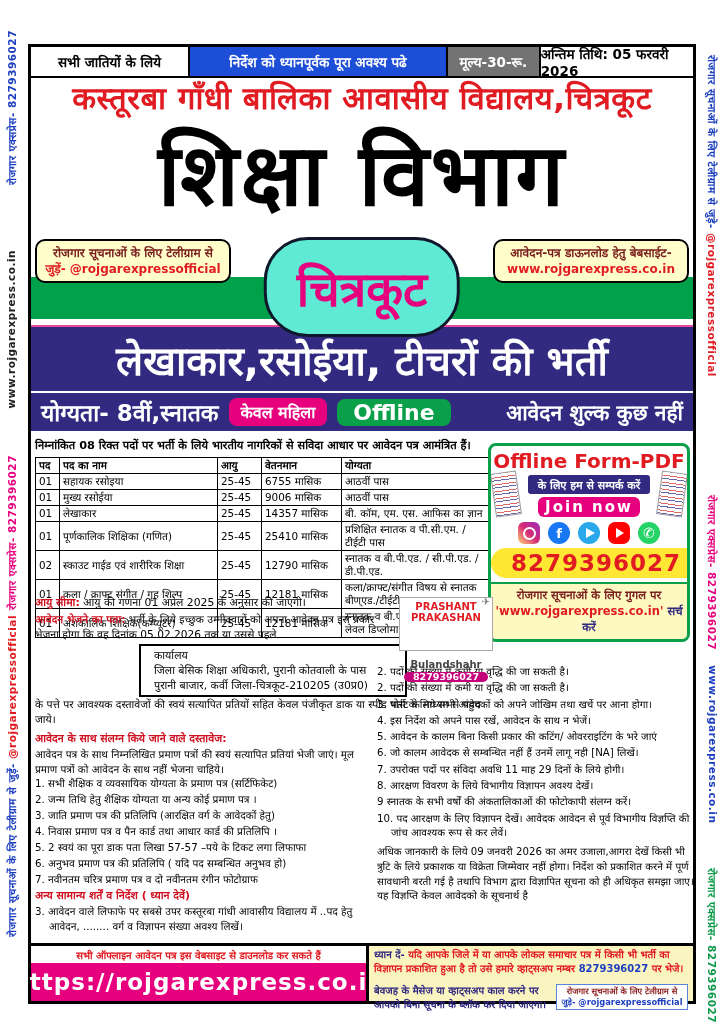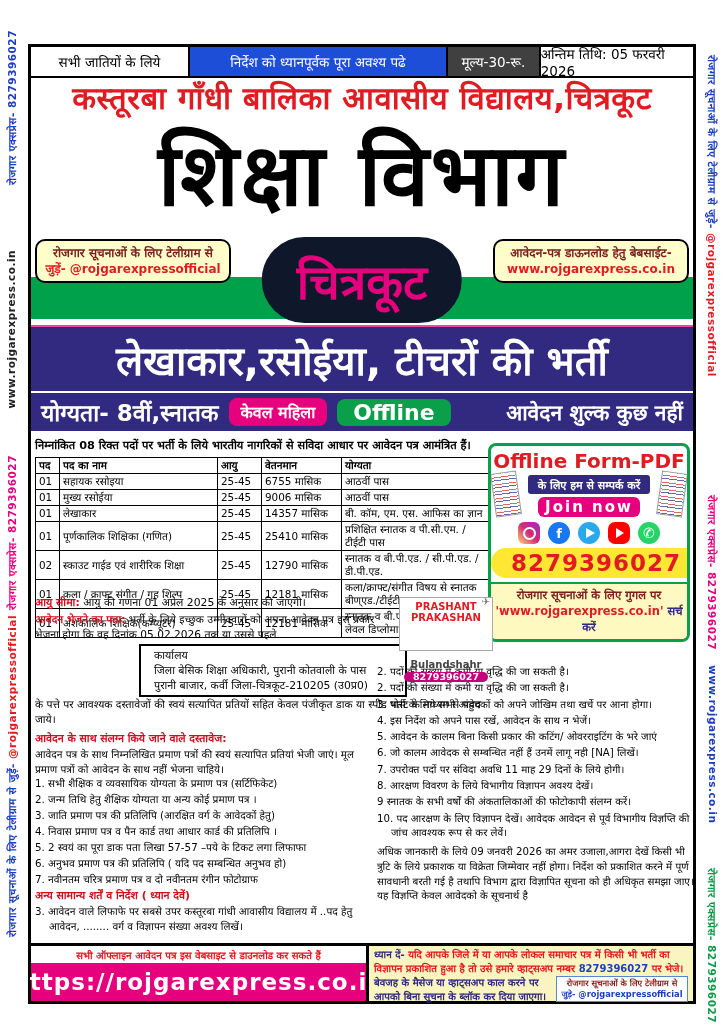--- a/index.html
+++ b/index.html
@@ -11,38 +11,38 @@
   .vtexL { writing-mode:vertical-rl; transform:rotate(180deg); left:5px; }
   .vtexR { writing-mode:vertical-rl; right:5px; }
   .c-blue { color:#1d3fbf; } .c-mag { color:#e6007e; } .c-dark { color:#222; }
   .c-green { color:#0a9a48; } .c-red { color:#e11b22; }
 
   
   .poster { position:absolute; left:28px; top:44px; width:668px; height:960px;
             border:3px solid #000; background:#fff; display:flex; flex-direction:column; }
 
   .topbar { display:flex; height:31px; border-bottom:2px solid #000; }
-  .topbar > div { display:flex; align-items:center; justify-content:center; font-weight:normal; font-size:13.5px; }
+  .topbar > div { display:flex; align-items:center; justify-content:center; font-weight:bold; font-size:13.5px; }
   .tb1 { width:24%; background:#fff; border-right:2px solid #000; color:#000; }
   .tb2 { width:39%; background:#1d4ed8; color:#fff; border-right:2px solid #000; }
-  .tb3 { width:14%; background:#404040; color:#fff; border-right:2px solid #000; }
+  .tb3 { width:14%; background:#737373; color:#fff; border-right:2px solid #000; }
   .tb4 { width:23%; background:#fff; color:#000; }
 
   .school { color:#e11b22; font-size:31px; font-weight:800; text-align:center; line-height:1.3; height:44px; letter-spacing:.5px; }
   .dept   { color:#000; font-size:86px; font-weight:800; text-align:center; line-height:1.25; height:115px; letter-spacing:2px; }
 
   
   .locrow { position:relative; height:88px; }
   .greenband { position:absolute; left:0; right:0; top:40px; height:42px; background:#00a14b; }
   .ybox { position:absolute; top:2px; width:196px; background:#fffdc9; border:2px solid #000; border-radius:10px;
           padding:4px 8px; font-size:12px; font-weight:bold; line-height:1.35; text-align:center; }
   .ybox .l1 { color:#7a1f1f; } .ybox .l2 { color:#e11b22; }
   .ybox-left { left:4px; } .ybox-right { right:4px; }
-  .citypill { position:absolute; left:50%; transform:translateX(-50%); top:0; height:86px; background:#0f172a;
-              border:5px solid #0f172a; border-radius:44px; padding:0 30px; display:flex; align-items:center; }
+  .citypill { position:absolute; left:50%; transform:translateX(-50%); top:0; height:100px; background:#5eead4;
+              border:3px solid #0f172a; border-radius:44px; padding:0 30px; display:flex; align-items:center; }
   .citypill span { color:#e6007e; font-size:48px; font-weight:800; }
 
   .band1 { background:#322a80; color:#fff; font-size:40px; font-weight:800; text-align:center;
            height:66px; display:flex; align-items:center; justify-content:center; border-top:2px solid #ec4899; }
   .band2 { background:#322a80; height:40px; display:flex; align-items:center; gap:10px; padding:0 10px; border-top:2px solid #fff; }
   .qual  { color:#fff; font-size:23px; font-weight:800; }
   .pill-women { background:#e6007e; color:#fff; font-size:16px; font-weight:800; border-radius:8px; padding:3px 12px; }
   .pill-offline { background:#0aa04a; color:#fff; font-size:22px; font-weight:800; border-radius:8px; padding:1px 16px; }
   .fee { color:#fff; font-size:21px; font-weight:800; margin-left:auto; }
 
@@ -102,21 +102,21 @@
   .publogo .plane { position:absolute; right:2px; top:-2px; color:#777; font-size:10px; }
 
   
   .bottomband { height:58px; border-top:3px solid #000; display:flex; }
   .dl { width:338px; border-right:3px solid #000; display:flex; flex-direction:column; }
   .dl .dltxt { color:#e11b22; font-weight:700; font-size:10px; text-align:center; padding:2px 2px 1px; }
   .dl .dlurl { flex:1; background:#e6007e; color:#fff; font-weight:800; font-size:23px; display:flex; align-items:center; justify-content:center; letter-spacing:1px; }
   .warn { flex:1; background:#faf5c0; padding:2px 5px; position:relative; }
   .warn .att { font-size:10px; font-weight:bold; line-height:1.35; }
   .att .lbl { color:#322a80; font-weight:800; } .att .rd { color:#e11b22; } .att .ph { color:#1d3fbf; }
-  .warnrow { display:flex; gap:0; margin-top:1px; }
+  .warnrow { display:flex; gap:0; margin-top:9px; }
   .warn .wtxt { color:#322a80; font-size:10px; font-weight:bold; line-height:1.35; flex:1; }
   .tgsmall { width:132px; background:#fff; border:1.5px solid #5a84d8; font-size:8.3px; font-weight:bold; text-align:center; line-height:1.3; padding:1px 2px; align-self:flex-start; }
   .tgsmall .t1 { color:#8a1a1a; } .tgsmall .t2 { color:#1d3fbf; }
 </style>
 </head>
 <body>
 
 <div class="page">
 
   <div>

